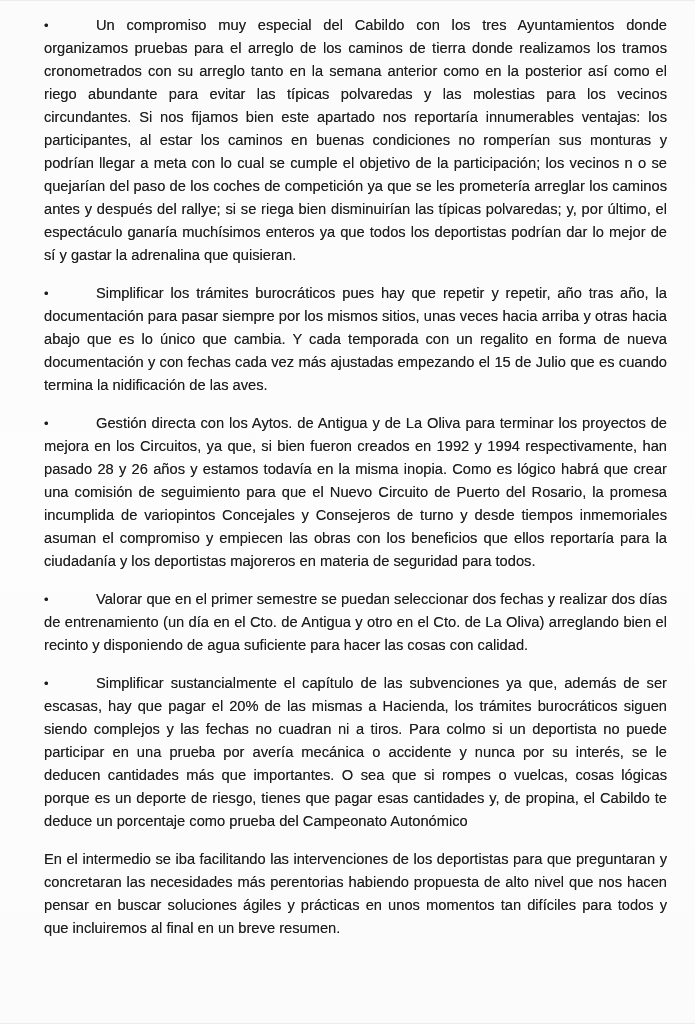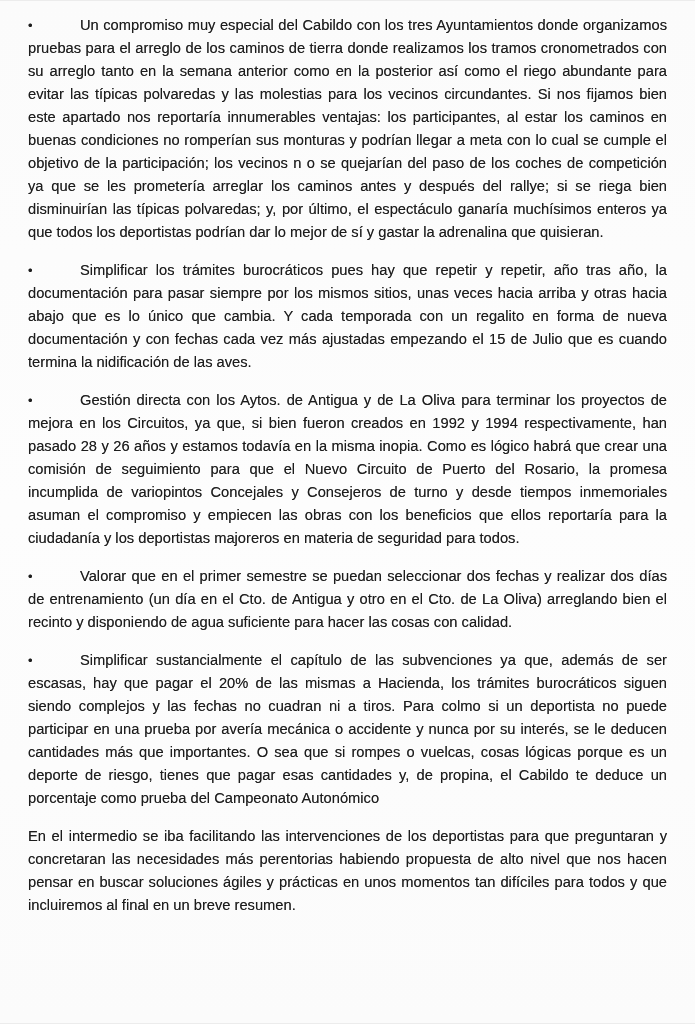--- a/index.html
+++ b/index.html
@@ -9,21 +9,21 @@
   }
   .page {
     position: relative;
     width: 695px;
     height: 1024px;
     margin: 0 auto;
     box-sizing: border-box;
     background: linear-gradient(180deg, #fbfbfb 0%, #fdfdfd 50%, #fbfbfb 100%);
     border-top: 1px solid #ececec;
     border-bottom: 1px solid #ececec;
-    padding: 13px 28px 0 28px;
+    padding: 13px 28px 0 44px;
     overflow: hidden;
     font-family: "Liberation Sans", "DejaVu Sans", sans-serif;
     font-size: 14.7px;
     line-height: 23px;
     color: #1d1d1d;
     text-align: justify;
     text-shadow: 0 0 0.45px rgba(20,20,20,0.55);
   }
   .para {
     margin: 0 0 15px 0;

